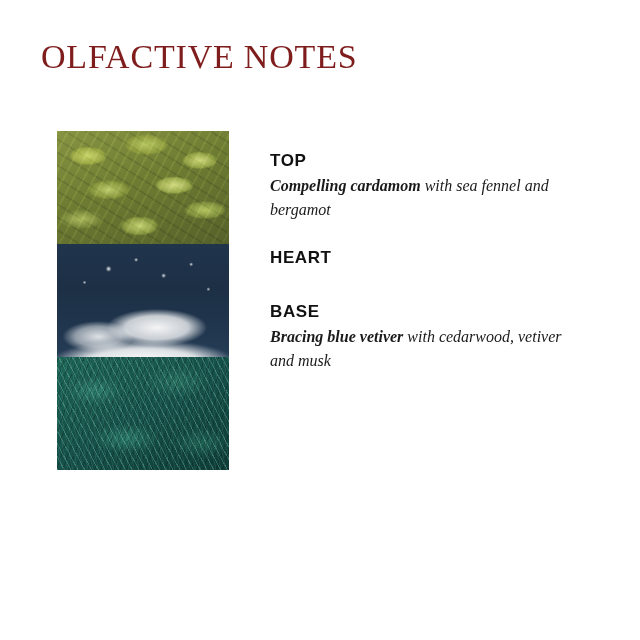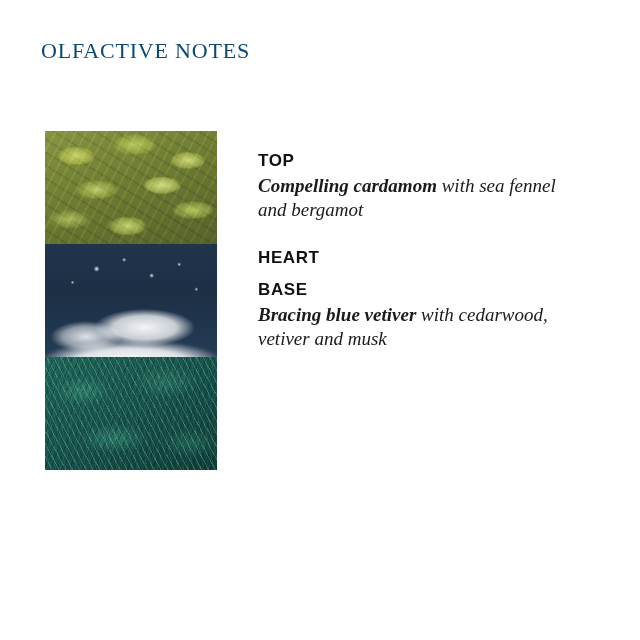--- a/index.html
+++ b/index.html
@@ -18,30 +18,30 @@
     position: relative;
     width: 640px;
     height: 640px;
     box-sizing: border-box;
   }
   .page-title {
     position: absolute;
     left: 41px;
     top: 38px;
     font-family: "Liberation Serif", serif;
-    font-size: 22px;
+    font-size: 34px;
     letter-spacing: 0.8px;
     font-weight: 400;
-    color: #0c4a6e;
+    color: #7f1d1d;
     white-space: nowrap;
   }
 
   .notes-block {
     position: absolute;
-    left: 45px;
+    left: 57px;
     top: 131px;
     display: flex;
     align-items: flex-start;
   }
 
   .swatch-column {
     width: 172px;
     display: flex;
     flex-direction: column;
   }
@@ -131,35 +131,35 @@
   .note-label {
     font-family: "Liberation Sans", sans-serif;
     font-size: 17px;
     font-weight: 700;
     letter-spacing: 0.6px;
     color: #111111;
     margin-bottom: 3px;
   }
   .note-desc {
     font-family: "Liberation Serif", serif;
-    font-size: 19px;
+    font-size: 16px;
     line-height: 24px;
     color: #1a1a1a;
   }
   .note-desc .lead {
     font-weight: 700;
     font-style: italic;
   }
   .note-desc .rest {
     font-style: italic;
     font-weight: 400;
   }
   
   .note-top { margin-bottom: 26px; }
-  .note-heart { margin-bottom: 12px; }
+  .note-heart { margin-bottom: 34px; }
 </style>
 </head>
 <body>
 
 <div class="page">
 
   <div class="page-title">OLFACTIVE NOTES</div>
 
   <div class="notes-block">
 

